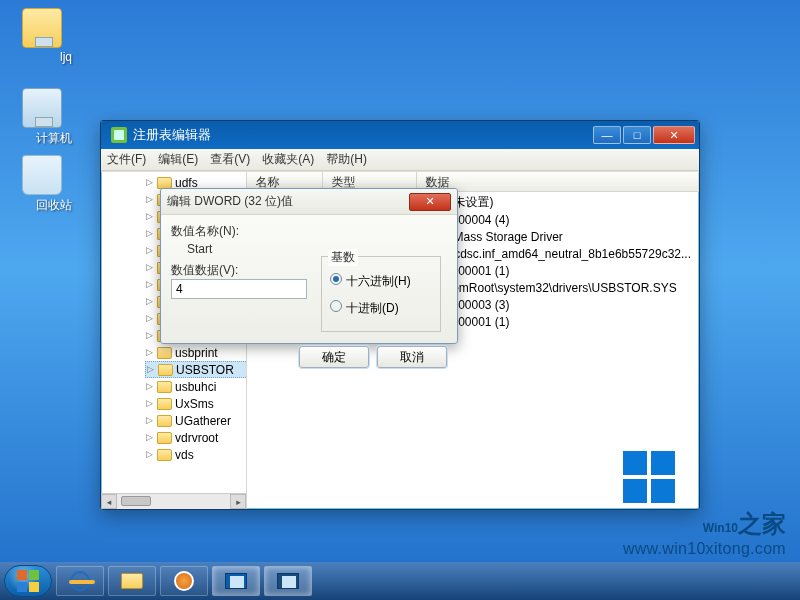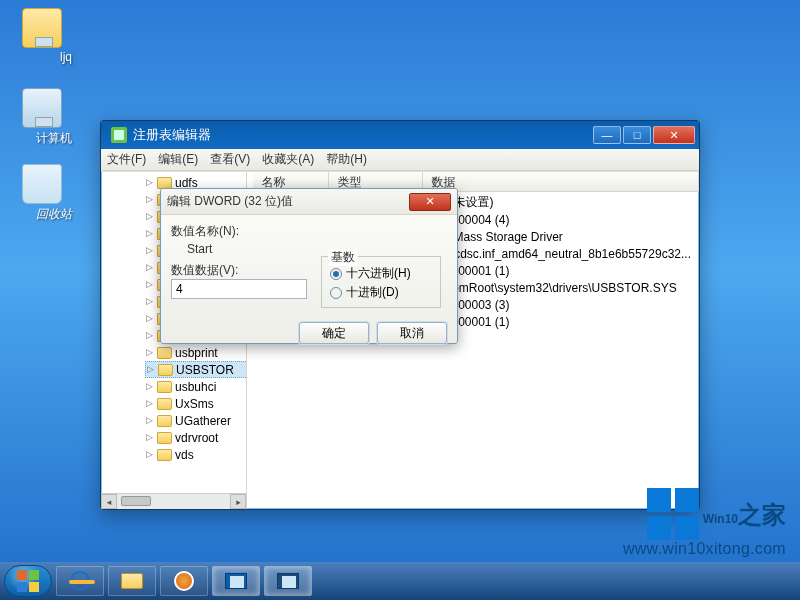--- a/index.html
+++ b/index.html
@@ -1,21 +1,21 @@
 <!DOCTYPE html>
 <html><head>
 <meta charset="utf-8">
 <style>
 * { margin: 0; padding: 0; box-sizing: border-box; font-family: "Microsoft YaHei", "Segoe UI", Tahoma, sans-serif; font-size: 12px; }
 body { width: 800px; height: 600px; overflow: hidden; background: linear-gradient(180deg, #2b7bd6 0%, #4ea8ef 45%, #1e6cc8 100%); position: relative; }
 .desktop-icon { position: absolute; width: 60px; text-align: right; color: #fff; text-shadow: 1px 1px 2px rgba(0,0,0,.6); }
 .desktop-icon .ico { width: 40px; height: 40px; margin: 0 auto 2px; }
 .di1 { left: 12px; top: 8px; }
 .di2 { left: 12px; top: 88px; }
-.di3 { left: 12px; top: 164px; font-style: italic; }
+.di3 { left: 12px; top: 155px; }
 .pc-icon { background: linear-gradient(#e6f2fb,#b8d6ea); border: 1px solid #7fa5c2; border-radius: 4px; position: relative; }
 .pc-icon::after { content:''; position:absolute; left:12px; top:28px; width:16px; height:8px; background:#d0e0ee; border:1px solid #8aa; }
 .bin-icon { background: linear-gradient(#e8f3fc,#c9e2f4); border: 1px solid #9bc; border-radius: 3px 3px 6px 6px; }
 .regedit { position: absolute; left: 100px; top: 120px; width: 600px; height: 390px; background: #fff; border: 1px solid #0e3a66; box-shadow: 0 0 0 1px #6dc5f2 inset, 0 6px 20px rgba(0,0,0,.35); border-radius: 3px; overflow: hidden; display:flex; flex-direction:column; }
 .titlebar { height: 28px; background: linear-gradient(#0a5dad,#0f6bc2); display: flex; align-items: center; color: #fff; padding: 0 4px; }
 .tb-icon { width: 16px; height: 16px; margin: 0 6px; background:#6fc23f; border-radius:2px; position:relative; }
 .tb-icon::after{content:'';position:absolute;left:3px;top:3px;width:10px;height:10px;background:#cfe;border-radius:1px;}
 .tb-title { flex:1; font-size: 13px; }
 .winbtns { display: flex; gap: 2px; }
 .winbtn { width: 28px; height: 18px; border: 1px solid rgba(255,255,255,.5); border-radius: 2px; display:flex;align-items:center;justify-content:center;color:#fff;font-size:11px; }
@@ -29,45 +29,45 @@
 .tree-inner { position:relative; left: 40px; }
 .tnode { display:flex; align-items:center; height: 17px; white-space:nowrap; gap:3px;}
 .tnode .exp { width:9px; height:9px; color:#777; font-size:9px; line-height:9px; text-align:center; }
 .folder-icon { width: 15px; height: 12px; background: linear-gradient(#ffe9a6,#f6cf5c); border: 1px solid #d1a832; border-radius: 1px 2px 2px 1px; }
 .tnode.sel { background:#cde6f7; border:1px dotted #6aa7d8; }
 .tree-hscroll { position:absolute; left:0; right:0; bottom:0; height:16px; background:#eaeaea; border-top:1px solid #ccc; display:flex; }
 .tree-hscroll .arrow { width:16px; background:#ddd; border:1px solid #bbb; display:flex;align-items:center;justify-content:center;font-size:9px;color:#555;}
 .tree-hscroll .track { flex:1; position:relative; }
 .tree-hscroll .thumb { position:absolute; left:4px; top:2px; width:30px; height:10px; background:#c8c8c8; border:1px solid #999; border-radius:2px; }
 .listpane { flex:1; display:flex; flex-direction:column; }
-.listhdr { height: 20px; display:flex; background: linear-gradient(#fdfdfb,#edede6); border-bottom:1px solid #d6d6ce;margin-left:6px; }
+.listhdr { height: 20px; display:flex; background: linear-gradient(#fdfdfb,#edede6); border-bottom:1px solid #d6d6ce; }
 .listhdr div { padding: 2px 8px; border-right:1px solid #d6d6ce; color:#333; }
 .listbody { flex:1; padding: 2px 0; overflow:hidden; }
 .lrow { display:flex; height: 17px; align-items:center; }
 .lcell { padding: 0 8px; white-space:nowrap; overflow:hidden; }
 .statusbar { height: 20px; border-top:1px solid #d6d6ce; background:#f4f4ee; display:flex; align-items:center; padding: 0 6px; color:#333; }
 .dialog { position:absolute; left: 160px; top: 188px; width: 298px; height: 156px; background: linear-gradient(#fdfdfb,#eeeee8); border:1px solid #7a99b8; box-shadow: 0 4px 14px rgba(0,0,0,.35); border-radius:3px; }
 .dlg-title { height: 26px; background: linear-gradient(#f7f7f4,#e9e9e2); border-bottom:1px solid #d6d6ce; display:flex; align-items:center; padding:3px 6px; border-radius:3px 3px 0 0; }
 .dlg-title .t { flex:1; color:#333; }
 .dlg-close { width: 42px; height: 18px; background: linear-gradient(#e2705a,#c4321a); border:1px solid #8a2a18; border-radius:2px; color:#fff; display:flex;align-items:center;justify-content:center;font-size:11px;}
 .dlg-body { padding: 8px 10px; }
 .readonly-val { border: none; background: transparent; color:#333; margin: 2px 16px 6px; }
 .fieldlabel { color:#333; }
 .dlg-input { width: 136px; height: 20px; border:1px solid #a6b4c2; background:#fff; padding:0 4px; }
 .dlg-row { display:flex; }
 .dlg-col { width: 150px; }
 .groupbox { border:1px solid #c8c8c0; padding: 6px 8px 4px; position:relative; margin-top:-6px; width: 120px; }
 .groupbox .legend { position:absolute; top:-8px; left:6px; background: linear-gradient(#fdfdfb,#fdfdfb); padding:0 3px; color:#333; }
-.radio-row { display:flex; align-items:center; gap:4px; margin: 2px 0; }
+.radio-row { display:flex; align-items:flex-start; gap:4px; margin: 10px 0; }
 .radio { width:12px;height:12px;border:1px solid #6a8aa8;border-radius:50%;display:inline-flex;align-items:center;justify-content:center;}
 .radio.checked::after{content:'';width:6px;height:6px;background:#2a6ab2;border-radius:50%;}
 .dlg-buttons { display:flex; justify-content:flex-end; gap: 8px; padding: 6px 10px 8px; }
 .dlg-btn { width: 70px; height: 22px; border:1px solid #a0b0c0; background: linear-gradient(#fdfdfd,#e8e8e2); border-radius:3px; display:flex;align-items:center;justify-content:center; box-shadow:0 0 0 1px #c8dff2; }
 .watermark { position:absolute; right: 14px; bottom: 42px; text-align:right; }
-.wm-top { display:flex; align-items:center; justify-content:flex-end; gap:4px; }
+.wm-top { display:flex; justify-content:flex-end; gap:4px;flex-direction:column; }
 .wm-logo { width: 52px; height: 52px; position:relative; }
 .wm-logo .sq{position:absolute;width:24px;height:24px;background:#0a78d6;}
 .wm-logo .a{left:0;top:0;} .wm-logo .b{left:28px;top:0;} .wm-logo .c{left:0;top:28px;} .wm-logo .d{left:28px;top:28px;}
 .wm-text { color:#0a4a82; font-size:28px; font-weight:600; }
 .wm-text .zh { color:#0a4a82; font-size:24px; }
 .wm-url { color:#0a4a82; font-size:16px; letter-spacing:.3px; }
 .taskbar { position:absolute; left:0; right:0; bottom:0; height: 38px; background: linear-gradient(rgba(255,255,255,.15),rgba(0,0,0,.1)), linear-gradient(#2d6ab3,#184b87); display:flex; align-items:center; padding-left:4px; gap:4px; }
 .start { width: 48px; height: 32px; border-radius: 16px; background: radial-gradient(circle at 40% 35%, #fff6, transparent 45%), linear-gradient(#2a8dd6,#0b5fa8); border:1px solid #0a4a82; display:flex;align-items:center;justify-content:center; }
 .start .orb { width:26px;height:26px;border-radius:50%;position:relative; }
 .start .q{position:absolute;width:10px;height:10px;}

